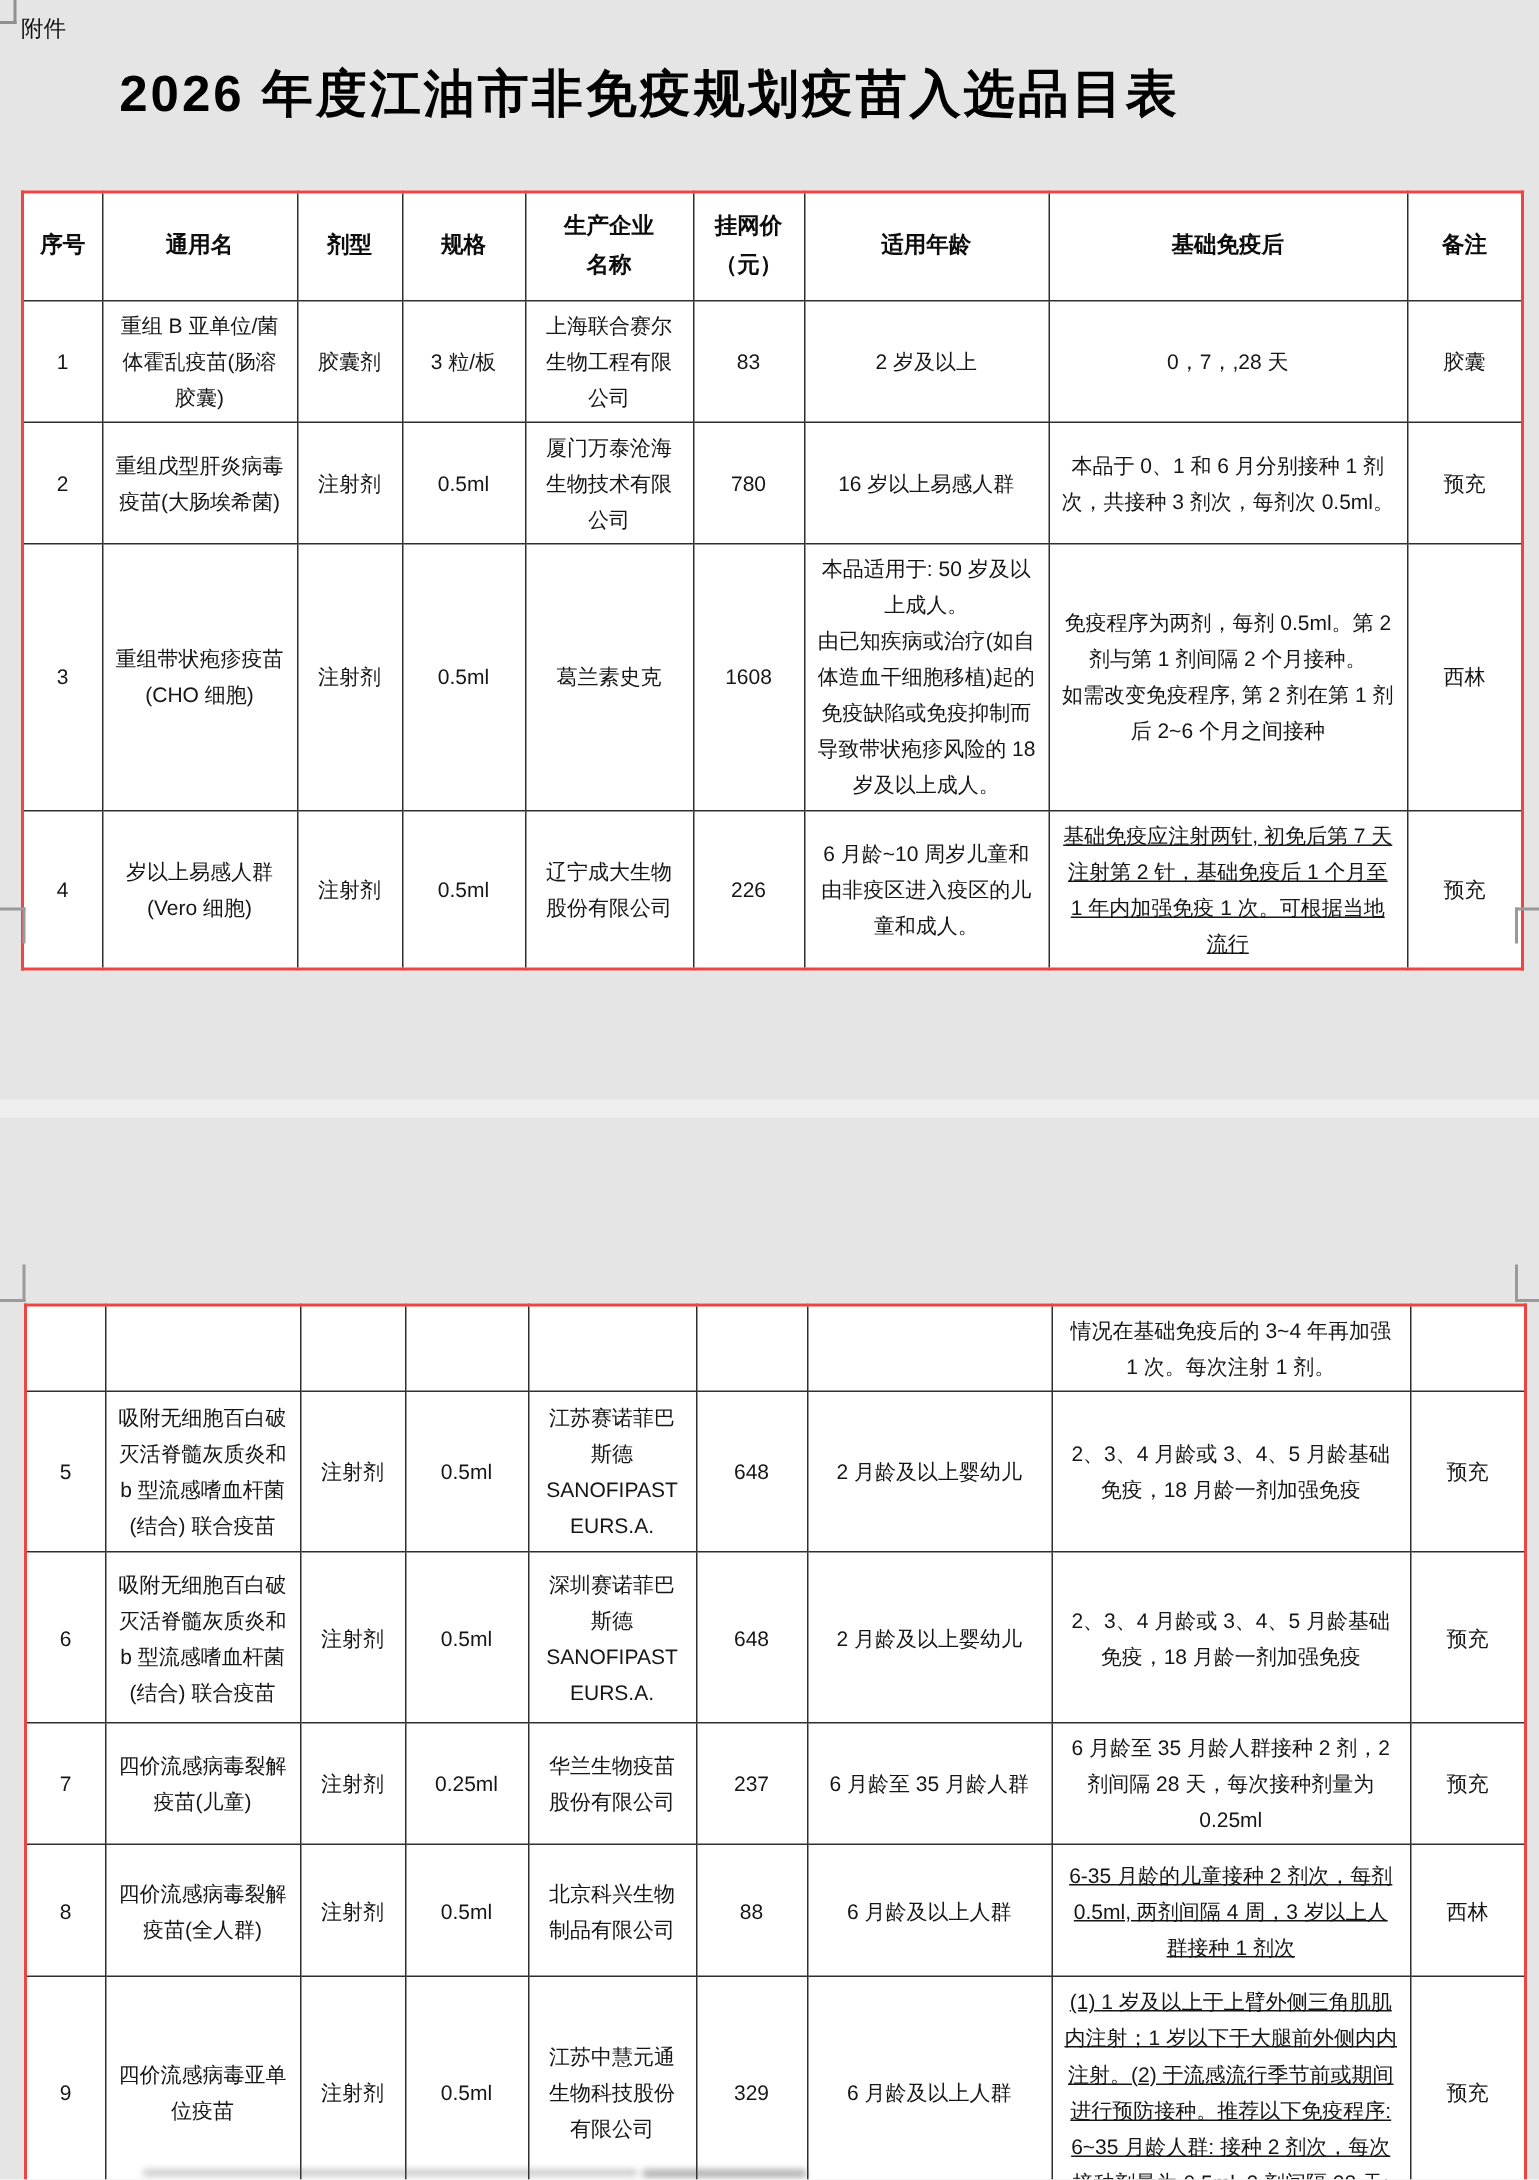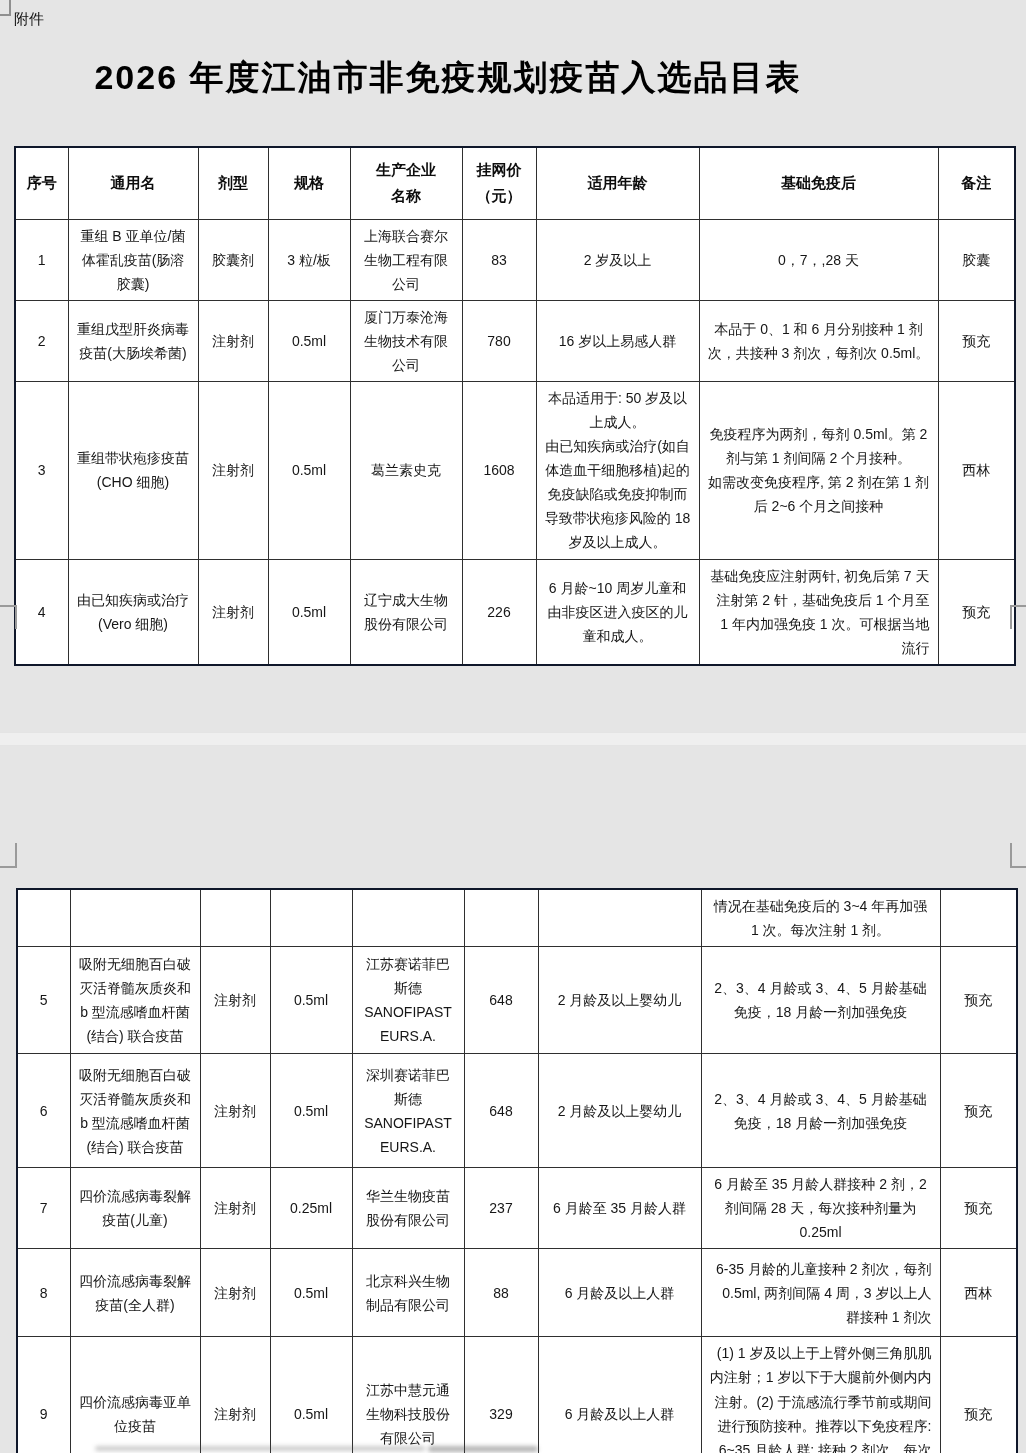--- a/index.html
+++ b/index.html
@@ -58,50 +58,49 @@
   }
   .doc-title {
     position: absolute;
     left: 0; top: 40px;
     width: 866px;
     text-align: center;
     font-size: 34px;
     font-weight: 700;
     letter-spacing: 2px;
     color: #000;
-    margin: 15px;
+    margin: 0;
   }
   table.vaccine-table {
     position: absolute;
     width: 1000px;
     border-collapse: collapse;
     table-layout: fixed;
     background: #fff;
-    border: 2px solid #0f172a;
-    margin-top: 19px;
+    border: 2px solid #ef4444;
   }
   .table-page1 { left: 14px; top: 127px; }
   .table-page2 { left: 16px; top: 869px; }
   .vaccine-table th, .vaccine-table td {
     border: 1px solid #2f2f2f;
     font-size: 14px;
     line-height: 1.72;
     text-align: center;
     vertical-align: middle;
     padding: 4px 8px;
     white-space: pre-line;
     overflow-wrap: anywhere;
     color: #161616;
   }
   .vaccine-table th {
     font-weight: 700;
     font-size: 15px;
     color: #0d0d0d;
   }
-  .vaccine-table td.align-left { text-align: right; }
+  .vaccine-table td.align-left { text-align: center; text-decoration: underline; }
   .scan-smudge {
     position: absolute;
     background: rgba(90, 90, 90, 0.30);
     filter: blur(2px);
     border-radius: 3px;
   }
   .smudge-1 { left: 95px;  top: 1446px; width: 330px; height: 5px; }
   .smudge-2 { left: 428px; top: 1446px; width: 110px; height: 6px; background: rgba(70,70,70,0.40); }
 </style>
 </head>
@@ -173,21 +172,21 @@
           <td>葛兰素史克</td>
           <td>1608</td>
           <td>本品适用于: 50 岁及以上成人。
 由已知疾病或治疗(如自体造血干细胞移植)起的免疫缺陷或免疫抑制而导致带状疱疹风险的 18 岁及以上成人。</td>
           <td>免疫程序为两剂，每剂 0.5ml。第 2 剂与第 1 剂间隔 2 个月接种。
 如需改变免疫程序, 第 2 剂在第 1 剂后 2~6 个月之间接种</td>
           <td>西林</td>
         </tr>
         <tr style="height: 81px;">
           <td>4</td>
-          <td>由已知疾病或治疗(Vero 细胞)</td>
+          <td>岁以上易感人群(Vero 细胞)</td>
           <td>注射剂</td>
           <td>0.5ml</td>
           <td>辽宁成大生物股份有限公司</td>
           <td>226</td>
           <td>6 月龄~10 周岁儿童和由非疫区进入疫区的儿童和成人。</td>
           <td class="align-left">基础免疫应注射两针, 初免后第 7 天注射第 2 针，基础免疫后 1 个月至 1 年内加强免疫 1 次。可根据当地流行</td>
           <td>预充</td>
         </tr>
       </tbody>
   </table>

